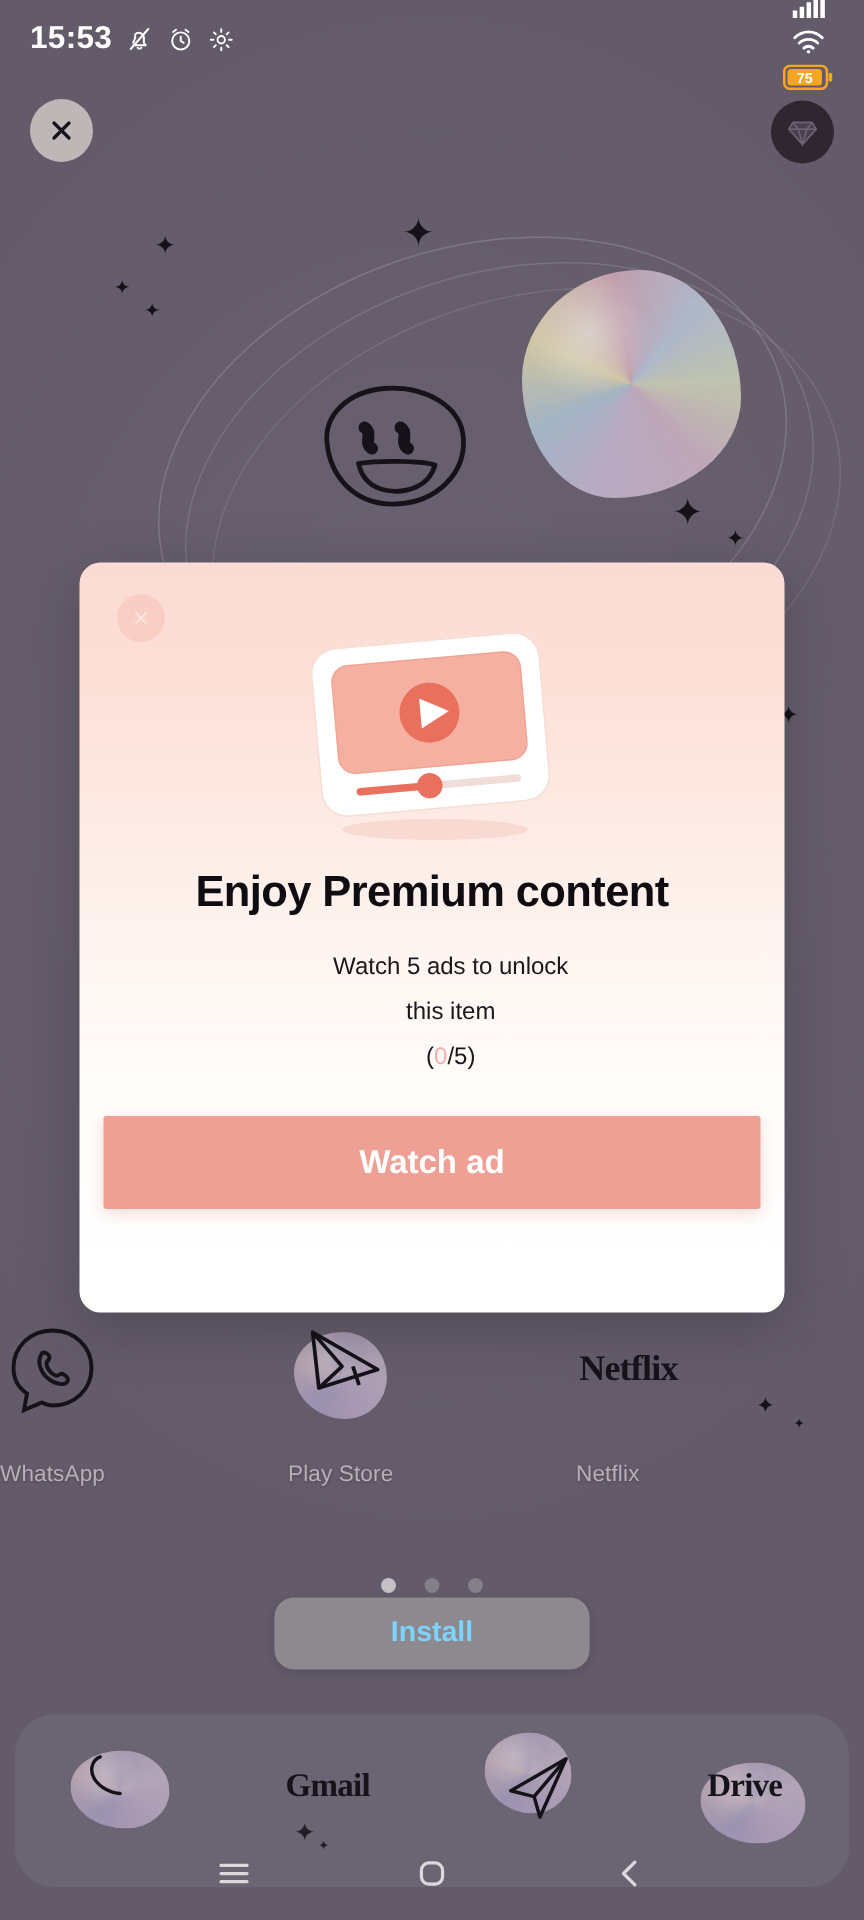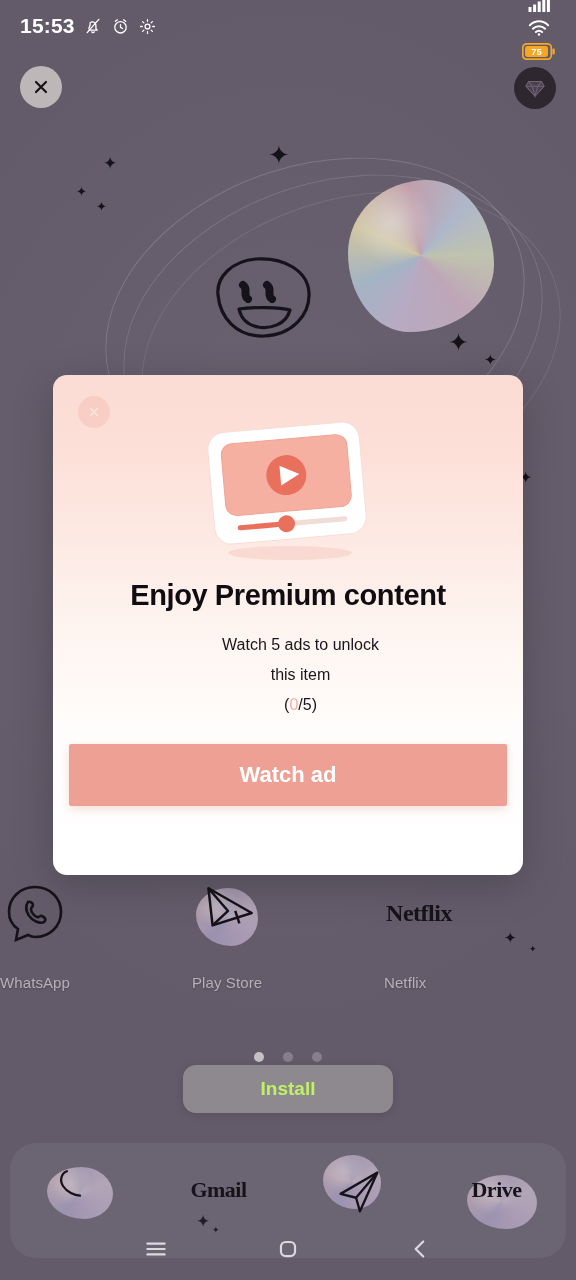--- a/index.html
+++ b/index.html
@@ -86,21 +86,21 @@
   #page-dots { position:absolute; left:0; right:0; top:1052px;
     display:flex; justify-content:center; gap:19px; z-index:11; }
   .dot { width:10px; height:10px; border-radius:50%; background:rgba(255,255,255,.22); }
   .dot.active { background:rgba(255,255,255,.62); }
 
   
   #install-btn { position:absolute; left:183px; top:1065px;
     width:210px; height:48px; border-radius:13px;
     background:rgba(160,155,158,.72);
     display:flex; align-items:center; justify-content:center;
-    color:#bef264; font-size:19px; font-weight:700; z-index:12;
+    color:#7dd3fc; font-size:19px; font-weight:700; z-index:12;
     box-shadow:0 2px 8px rgba(0,0,0,.12); border:none; }
 
   
   #dock { position:absolute; left:10px; right:10px; top:1143px; height:115px;
     background:rgba(255,255,255,.055); border-radius:26px; z-index:12; }
   .dock-row { position:absolute; left:0; right:0; top:10px; display:flex; }
   .dock-cell { flex:1; display:flex; align-items:center; justify-content:center;
     height:74px; position:relative; }
 
   

